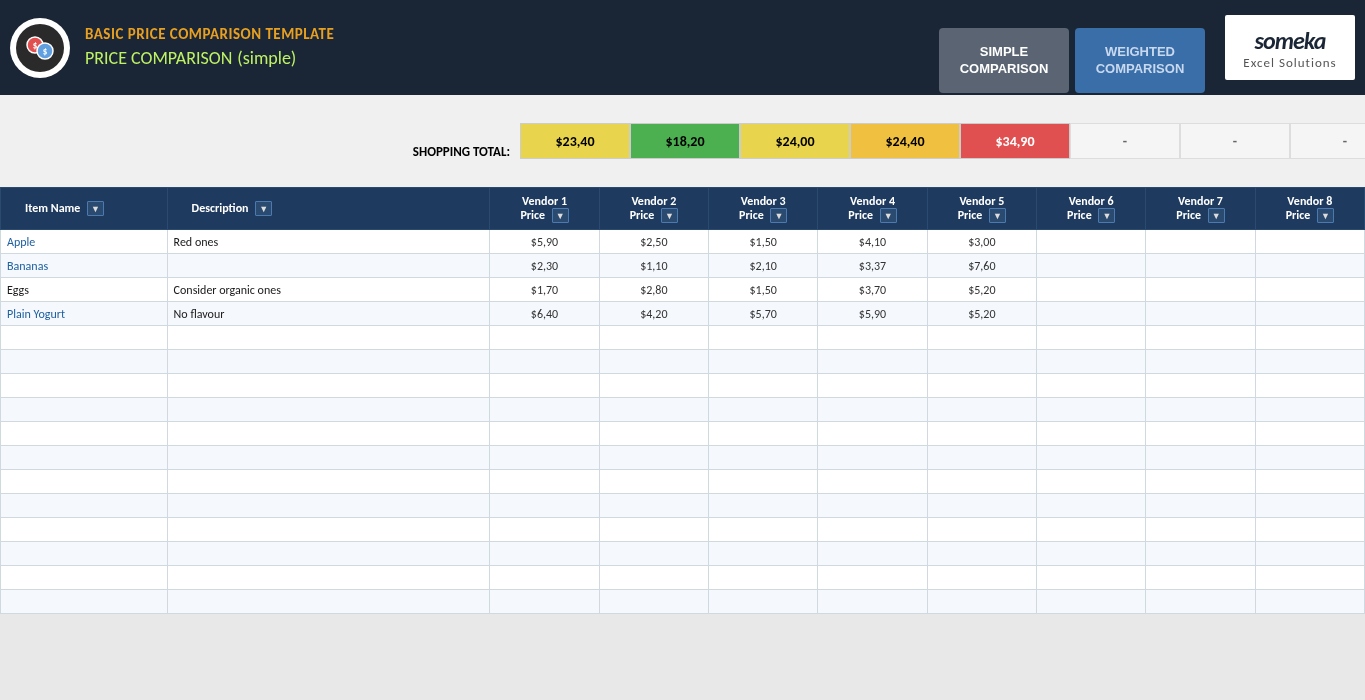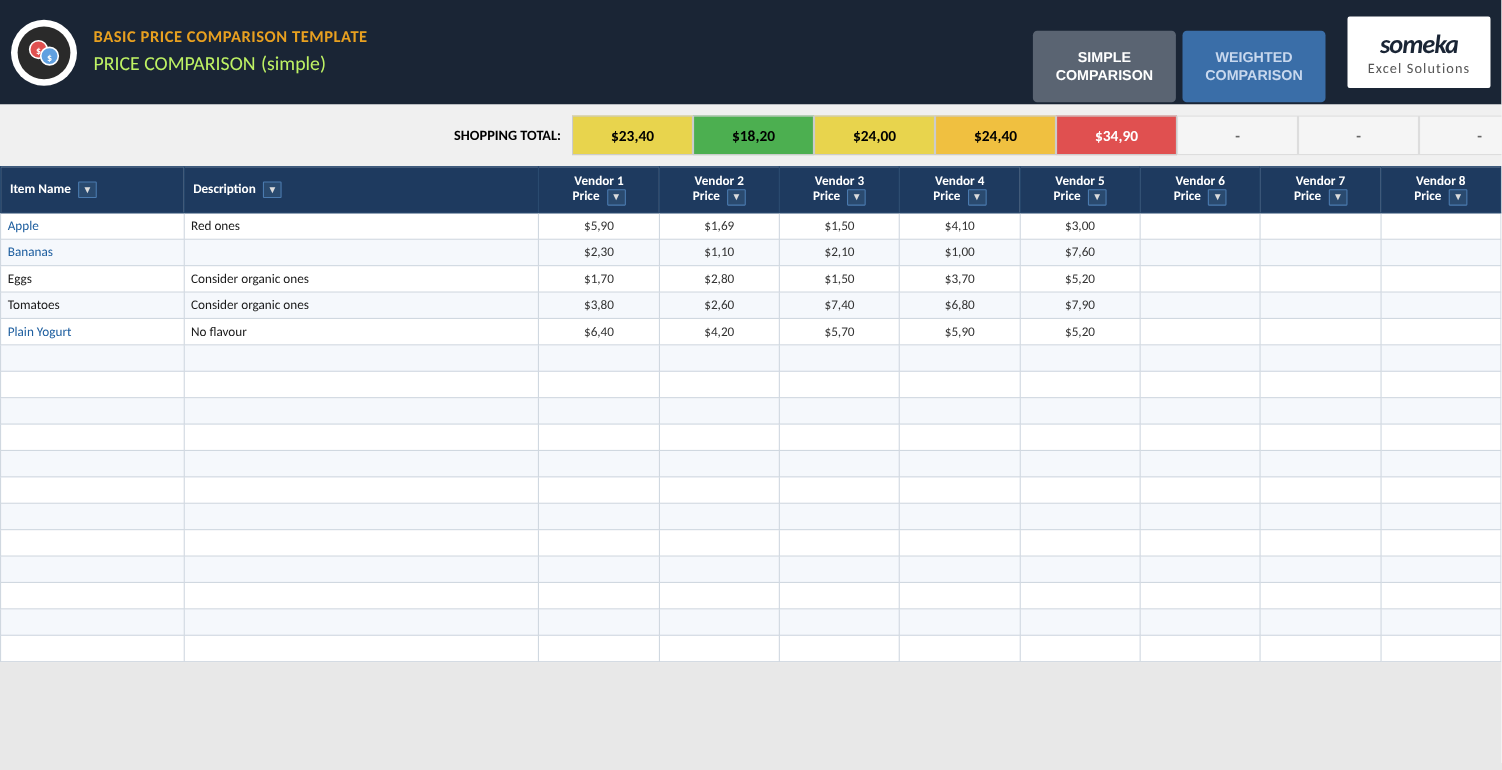--- a/index.html
+++ b/index.html
@@ -97,23 +97,23 @@
     }
 
     .brand-sub {
       font-size: 13px;
       color: #555;
       letter-spacing: 1px;
     }
 
     .shopping-total-row {
       display: flex;
-      align-items: center;
+      align-items: flex-end;
       background: #f0f0f0;
-      padding: 10px 0;
+      padding: 28px 0;
       padding-left: 0;
     }
 
     .shopping-label {
       text-align: right;
       font-weight: bold;
       font-size: 13px;
       padding-right: 10px;
       flex: 0 0 520px;
     }
@@ -159,21 +159,21 @@
       font-size: 12px;
       text-align: center;
       padding: 6px 4px;
       border: 1px solid #2a4a6f;
       vertical-align: middle;
     }
 
     thead tr th.col-item-header,
     thead tr th.col-desc-header {
       text-align: left;
-      padding-left: 8px;
+      padding-left: 24px;
     }
 
     .filter-btn {
       display: inline-block;
       background: #2a4a6f;
       border: 1px solid #4a7aaf;
       color: #ddd;
       font-size: 9px;
       padding: 1px 3px;
       margin-left: 4px;
@@ -290,65 +290,53 @@
           Vendor 8<br>Price
           <span class="filter-btn">▼</span>
         </th>
       </tr>
     </thead>
     <tbody id="table-body">
     <tr>
           <td class="item-name-blue">Apple</td>
           <td>Red ones</td>
           <td class="vendor-cell">$5,90</td>
-          <td class="vendor-cell">$1,69</td>
+          <td class="vendor-cell">$2,50</td>
           <td class="vendor-cell">$1,50</td>
           <td class="vendor-cell">$4,10</td>
           <td class="vendor-cell">$3,00</td>
           <td class="vendor-cell"></td>
           <td class="vendor-cell"></td>
           <td class="vendor-cell"></td>
         </tr>
         <tr>
           <td class="item-name-blue">Bananas</td>
           <td></td>
           <td class="vendor-cell">$2,30</td>
           <td class="vendor-cell">$1,10</td>
           <td class="vendor-cell">$2,10</td>
-          <td class="vendor-cell">$1,00</td>
+          <td class="vendor-cell">$3,37</td>
           <td class="vendor-cell">$7,60</td>
           <td class="vendor-cell"></td>
           <td class="vendor-cell"></td>
           <td class="vendor-cell"></td>
         </tr>
         <tr>
           <td class="item-name-black">Eggs</td>
           <td>Consider organic ones</td>
           <td class="vendor-cell">$1,70</td>
           <td class="vendor-cell">$2,80</td>
           <td class="vendor-cell">$1,50</td>
           <td class="vendor-cell">$3,70</td>
           <td class="vendor-cell">$5,20</td>
           <td class="vendor-cell"></td>
           <td class="vendor-cell"></td>
           <td class="vendor-cell"></td>
         </tr>
         <tr>
-          <td class="item-name-black">Tomatoes</td>
-          <td>Consider organic ones</td>
-          <td class="vendor-cell">$3,80</td>
-          <td class="vendor-cell">$2,60</td>
-          <td class="vendor-cell">$7,40</td>
-          <td class="vendor-cell">$6,80</td>
-          <td class="vendor-cell">$7,90</td>
-          <td class="vendor-cell"></td>
-          <td class="vendor-cell"></td>
-          <td class="vendor-cell"></td>
-        </tr>
-        <tr>
           <td class="item-name-blue">Plain Yogurt</td>
           <td>No flavour</td>
           <td class="vendor-cell">$6,40</td>
           <td class="vendor-cell">$4,20</td>
           <td class="vendor-cell">$5,70</td>
           <td class="vendor-cell">$5,90</td>
           <td class="vendor-cell">$5,20</td>
           <td class="vendor-cell"></td>
           <td class="vendor-cell"></td>
           <td class="vendor-cell"></td>

